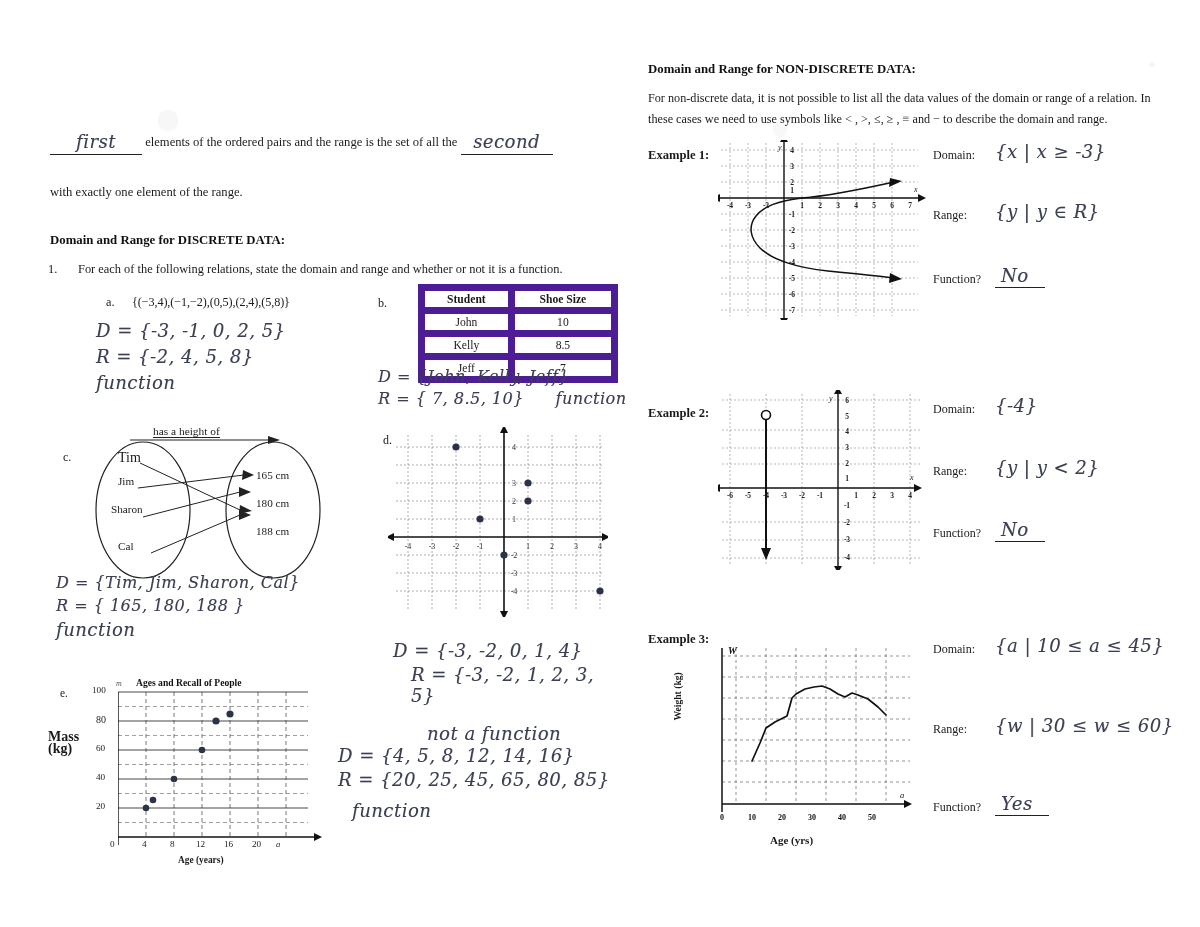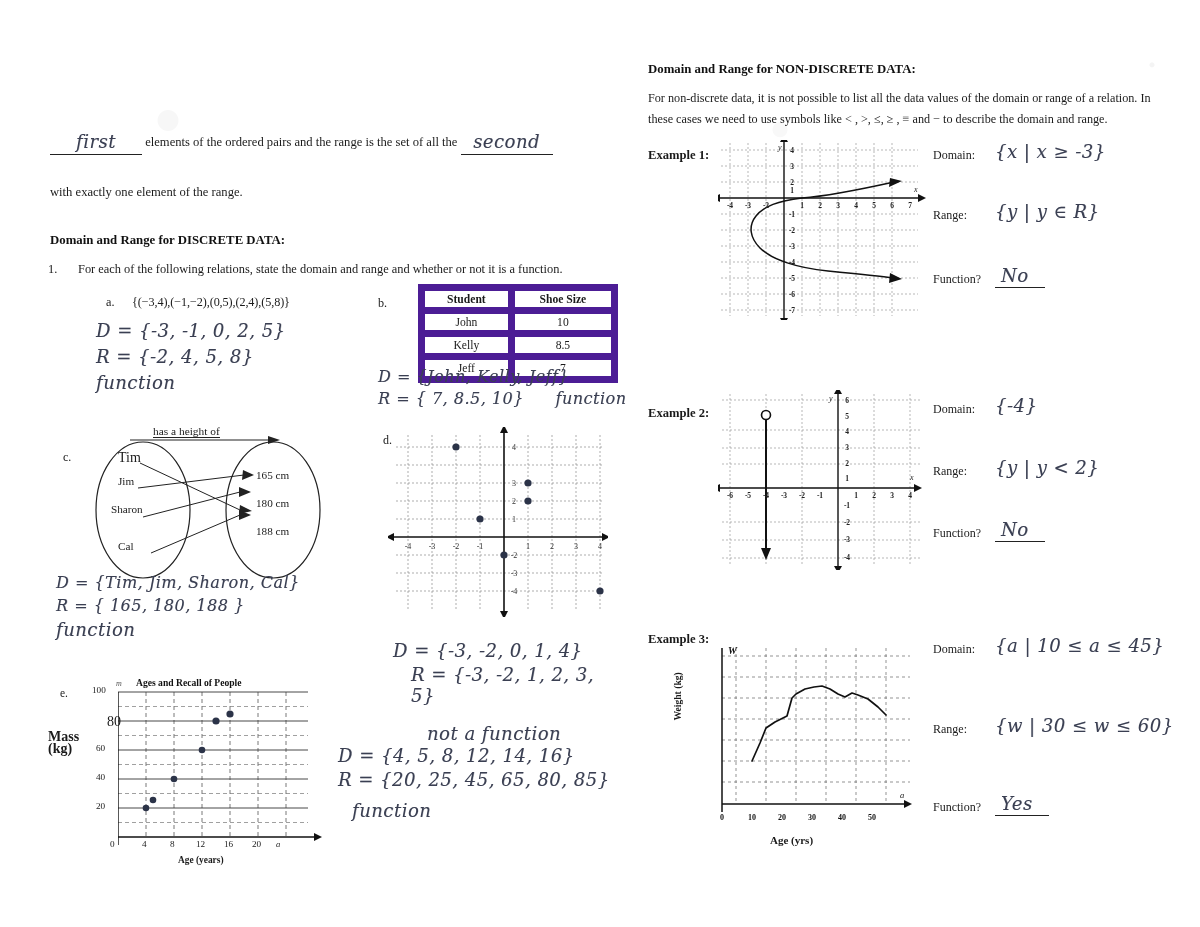--- a/index.html
+++ b/index.html
@@ -326,21 +326,21 @@
           <circle cx="28" cy="121" r="3.3"></circle>
           <circle cx="35" cy="113" r="3.3"></circle>
           <circle cx="56" cy="92" r="3.3"></circle>
           <circle cx="84" cy="63" r="3.3"></circle>
           <circle cx="98" cy="34" r="3.6"></circle>
           <circle cx="112" cy="27" r="3.6"></circle>
         </g>
       </svg>
 
       <div style="position:absolute; left:44px; top:20px; font-size:9.2px;">100</div>
-      <div style="position:absolute; left:59px; top:49px; font-size:14px;">80</div>
+      <div style="position:absolute; left:48px; top:49px; font-size:10px;">80</div>
       <div style="position:absolute; left:48px; top:78px; font-size:9.2px;">60</div>
       <div style="position:absolute; left:48px; top:107px; font-size:9.2px;">40</div>
       <div style="position:absolute; left:48px; top:136px; font-size:9.2px;">20</div>
 
       <div style="position:absolute; left:62px; top:174px; font-size:9.2px;">0</div>
       <div style="position:absolute; left:94px; top:174px; font-size:9.2px;">4</div>
       <div style="position:absolute; left:122px; top:174px; font-size:9.2px;">8</div>
       <div style="position:absolute; left:148px; top:174px; font-size:9.2px;">12</div>
       <div style="position:absolute; left:176px; top:174px; font-size:9.2px;">16</div>
       <div style="position:absolute; left:204px; top:174px; font-size:9.2px;">20</div>

